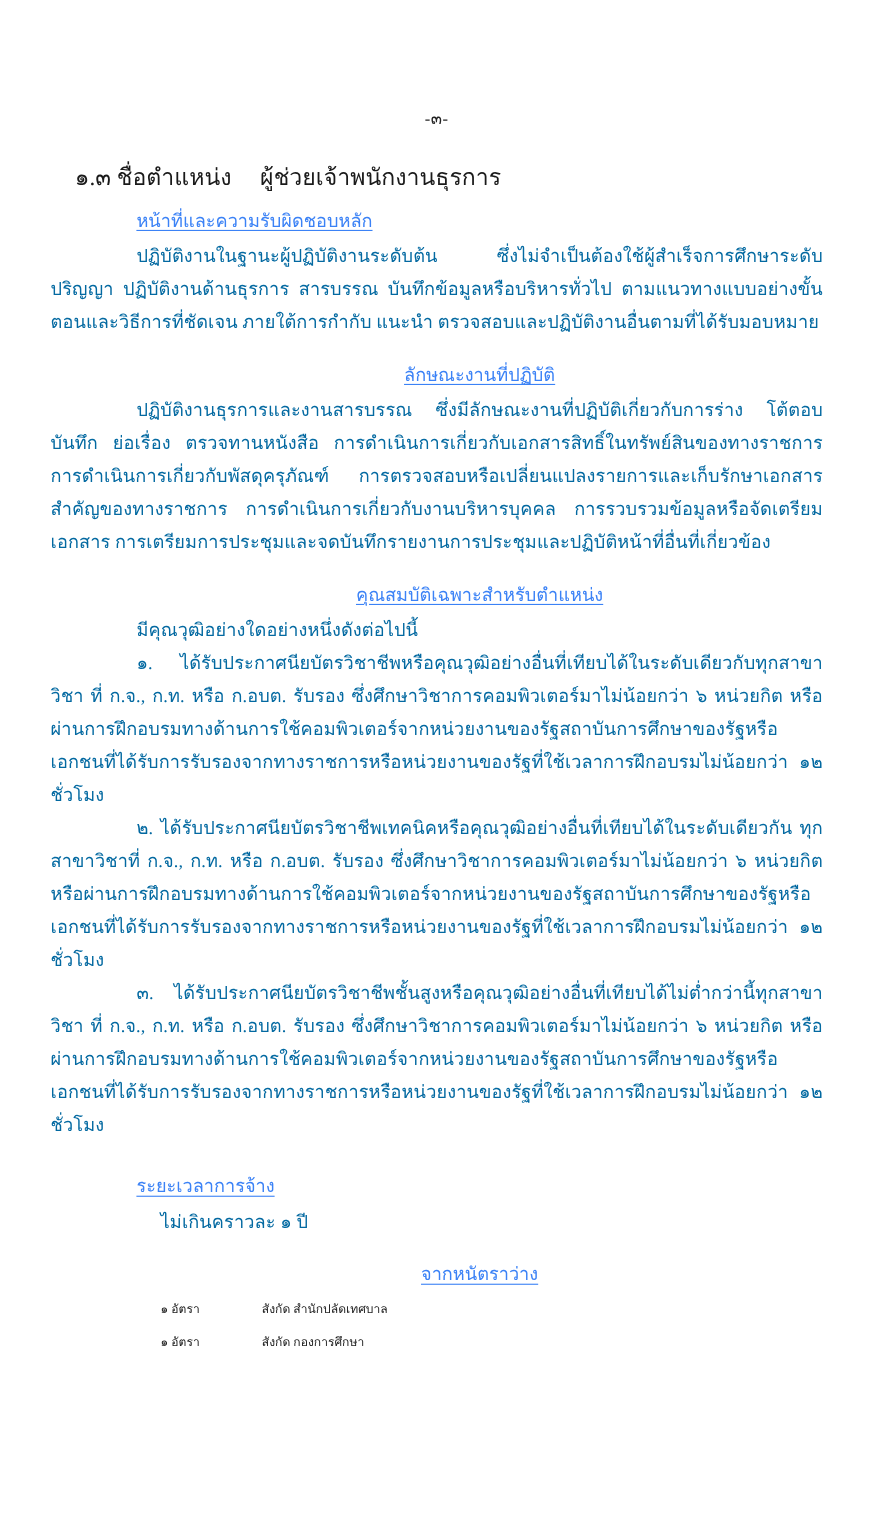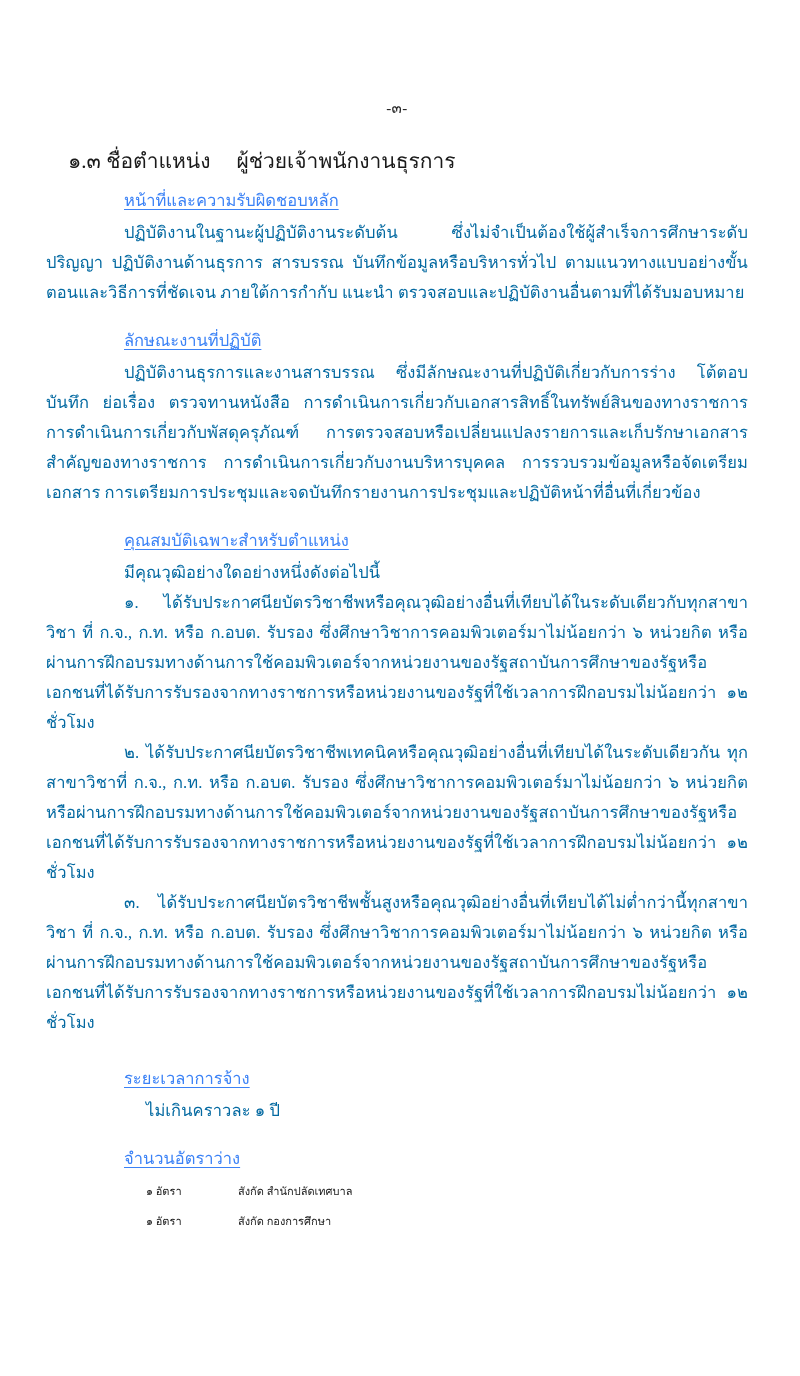--- a/index.html
+++ b/index.html
@@ -47,21 +47,21 @@
     color: #3b82f6;
   }
   .heading span {
     text-decoration: underline;
     text-underline-offset: 3px;
   }
   .para {
     margin-top: 2px;
   }
   .gap-sm { margin-top: 10px; }
-  .gap-md { margin-top: 18px; }
+  .gap-md { margin-top: 18px; text-align: center; }
   .gap-lg { margin-top: 26px; }
   .title-row {
     font-size: 21px;
     line-height: 30px;
     padding-left: 22px;
     display: flex;
     gap: 26px;
   }
   .title-row .label { white-space: nowrap; }
   .title-row .value { white-space: nowrap; }
@@ -109,21 +109,21 @@
     <div class="line justify" style="text-indent:78px;">๑. ได้รับประกาศนียบัตรวิชาชีพหรือคุณวุฒิอย่างอื่นที่เทียบได้ในระดับเดียวกับทุกสาขาวิชา ที่ ก.จ., ก.ท. หรือ ก.อบต. รับรอง ซึ่งศึกษาวิชาการคอมพิวเตอร์มาไม่น้อยกว่า ๖ หน่วยกิต หรือผ่านการฝึกอบรมทางด้านการใช้คอมพิวเตอร์จากหน่วยงานของรัฐสถาบันการศึกษาของรัฐหรือเอกชนที่ได้รับการรับรองจากทางราชการหรือหน่วยงานของรัฐที่ใช้เวลาการฝึกอบรมไม่น้อยกว่า ๑๒ ชั่วโมง</div>
     <div class="line justify" style="text-indent:78px;">๒. ได้รับประกาศนียบัตรวิชาชีพเทคนิคหรือคุณวุฒิอย่างอื่นที่เทียบได้ในระดับเดียวกัน ทุกสาขาวิชาที่ ก.จ., ก.ท. หรือ ก.อบต. รับรอง ซึ่งศึกษาวิชาการคอมพิวเตอร์มาไม่น้อยกว่า ๖ หน่วยกิต หรือผ่านการฝึกอบรมทางด้านการใช้คอมพิวเตอร์จากหน่วยงานของรัฐสถาบันการศึกษาของรัฐหรือเอกชนที่ได้รับการรับรองจากทางราชการหรือหน่วยงานของรัฐที่ใช้เวลาการฝึกอบรมไม่น้อยกว่า ๑๒ ชั่วโมง</div>
     <div class="line justify" style="text-indent:78px;">๓. ได้รับประกาศนียบัตรวิชาชีพชั้นสูงหรือคุณวุฒิอย่างอื่นที่เทียบได้ไม่ต่ำกว่านี้ทุกสาขาวิชา ที่ ก.จ., ก.ท. หรือ ก.อบต. รับรอง ซึ่งศึกษาวิชาการคอมพิวเตอร์มาไม่น้อยกว่า ๖ หน่วยกิต หรือผ่านการฝึกอบรมทางด้านการใช้คอมพิวเตอร์จากหน่วยงานของรัฐสถาบันการศึกษาของรัฐหรือเอกชนที่ได้รับการรับรองจากทางราชการหรือหน่วยงานของรัฐที่ใช้เวลาการฝึกอบรมไม่น้อยกว่า ๑๒ ชั่วโมง</div>
 
     <div class="heading gap-lg">
       <span>ระยะเวลาการจ้าง</span>
     </div>
     <div class="line" style="padding-left:100px; margin-top:2px;">ไม่เกินคราวละ ๑ ปี</div>
 
     <div class="heading gap-md">
-      <span>จำนวนอัตราว่าง</span>
+      <span>จากหนัตราว่าง</span>
     </div>
     <div class="quota-row" style="margin-top:2px;">
       <span class="amount">๑ อัตรา</span>
       <span class="unit">สังกัด สำนักปลัดเทศบาล</span>
     </div>
     <div class="quota-row">
       <span class="amount">๑ อัตรา</span>
       <span class="unit">สังกัด กองการศึกษา</span>
     </div>
 

